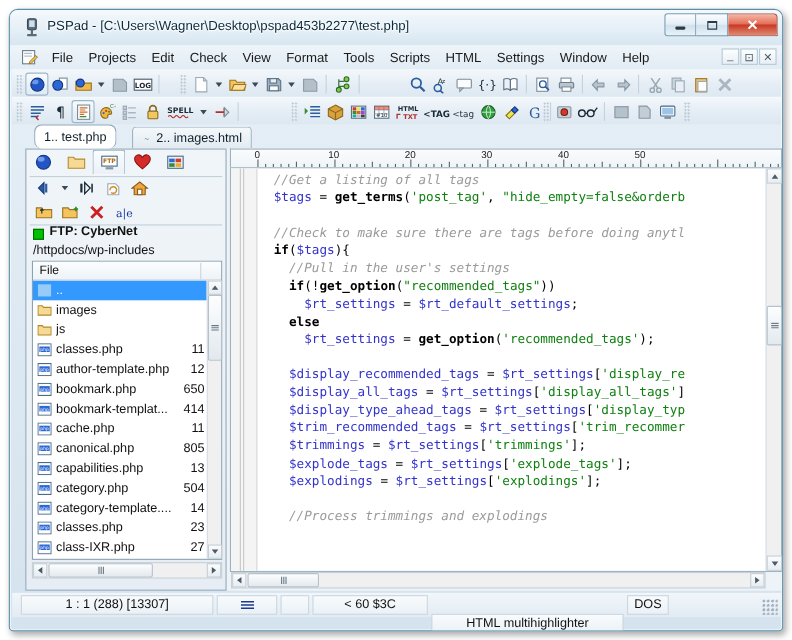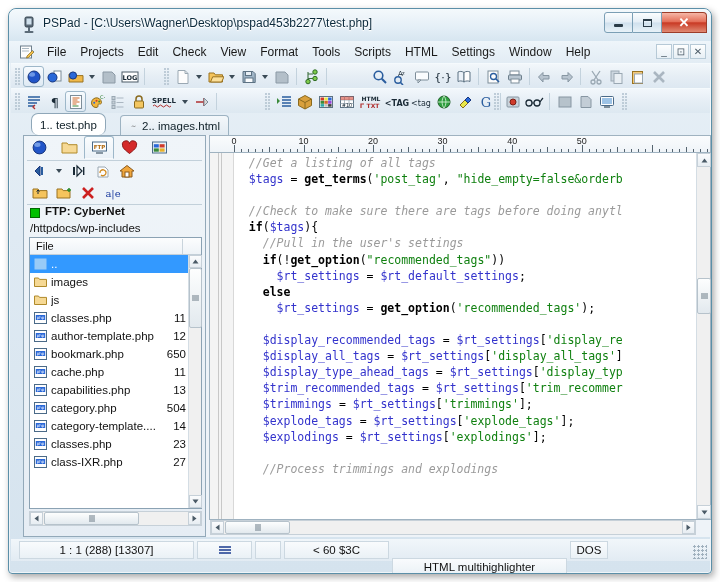--- a/index.html
+++ b/index.html
@@ -773,22 +773,40 @@
                 </svg>
                 <span class="flname">bookmark.php</span>
                 <span class="flsize">650</span>
               </div>
               <div class="flrow">
                 <svg width="13" height="12" viewBox="0 0 13 12">
                   <rect x="0.5" y="0.5" width="12" height="11" fill="#fdfdfd" stroke="#4a6a88"></rect>
                   <rect x="1.8" y="3" width="9.4" height="5" fill="#2a68d8"></rect>
                   <text x="6.5" y="7.3" font-size="4" text-anchor="middle" fill="#fff" font-family="DejaVu Sans, sans-serif">php</text>
                 </svg>
+                <span class="flname">bookmark-templat...</span>
+                <span class="flsize">414</span>
+              </div>
+              <div class="flrow">
+                <svg width="13" height="12" viewBox="0 0 13 12">
+                  <rect x="0.5" y="0.5" width="12" height="11" fill="#fdfdfd" stroke="#4a6a88"></rect>
+                  <rect x="1.8" y="3" width="9.4" height="5" fill="#2a68d8"></rect>
+                  <text x="6.5" y="7.3" font-size="4" text-anchor="middle" fill="#fff" font-family="DejaVu Sans, sans-serif">php</text>
+                </svg>
                 <span class="flname">cache.php</span>
                 <span class="flsize">11</span>
+              </div>
+              <div class="flrow">
+                <svg width="13" height="12" viewBox="0 0 13 12">
+                  <rect x="0.5" y="0.5" width="12" height="11" fill="#fdfdfd" stroke="#4a6a88"></rect>
+                  <rect x="1.8" y="3" width="9.4" height="5" fill="#2a68d8"></rect>
+                  <text x="6.5" y="7.3" font-size="4" text-anchor="middle" fill="#fff" font-family="DejaVu Sans, sans-serif">php</text>
+                </svg>
+                <span class="flname">canonical.php</span>
+                <span class="flsize">805</span>
               </div>
               <div class="flrow">
                 <svg width="13" height="12" viewBox="0 0 13 12">
                   <rect x="0.5" y="0.5" width="12" height="11" fill="#fdfdfd" stroke="#4a6a88"></rect>
                   <rect x="1.8" y="3" width="9.4" height="5" fill="#2a68d8"></rect>
                   <text x="6.5" y="7.3" font-size="4" text-anchor="middle" fill="#fff" font-family="DejaVu Sans, sans-serif">php</text>
                 </svg>
                 <span class="flname">capabilities.php</span>
                 <span class="flsize">13</span>
               </div>

